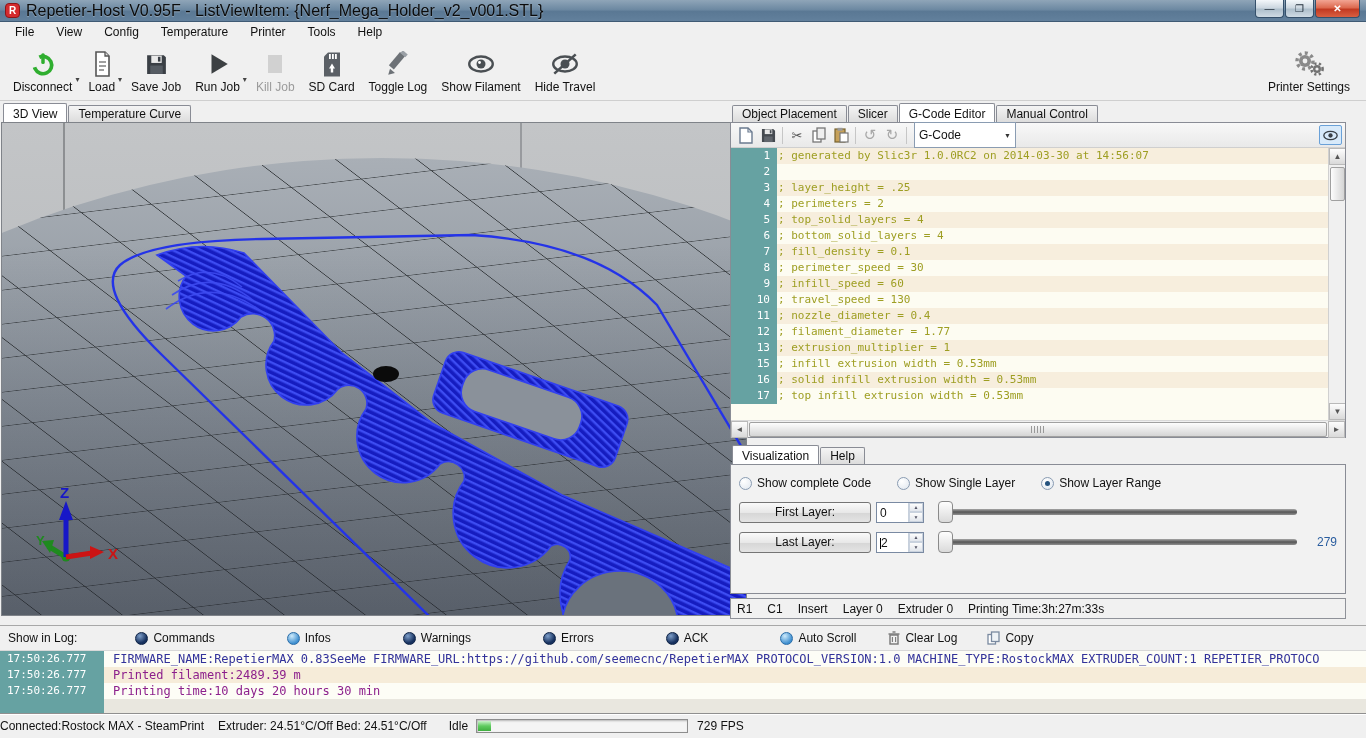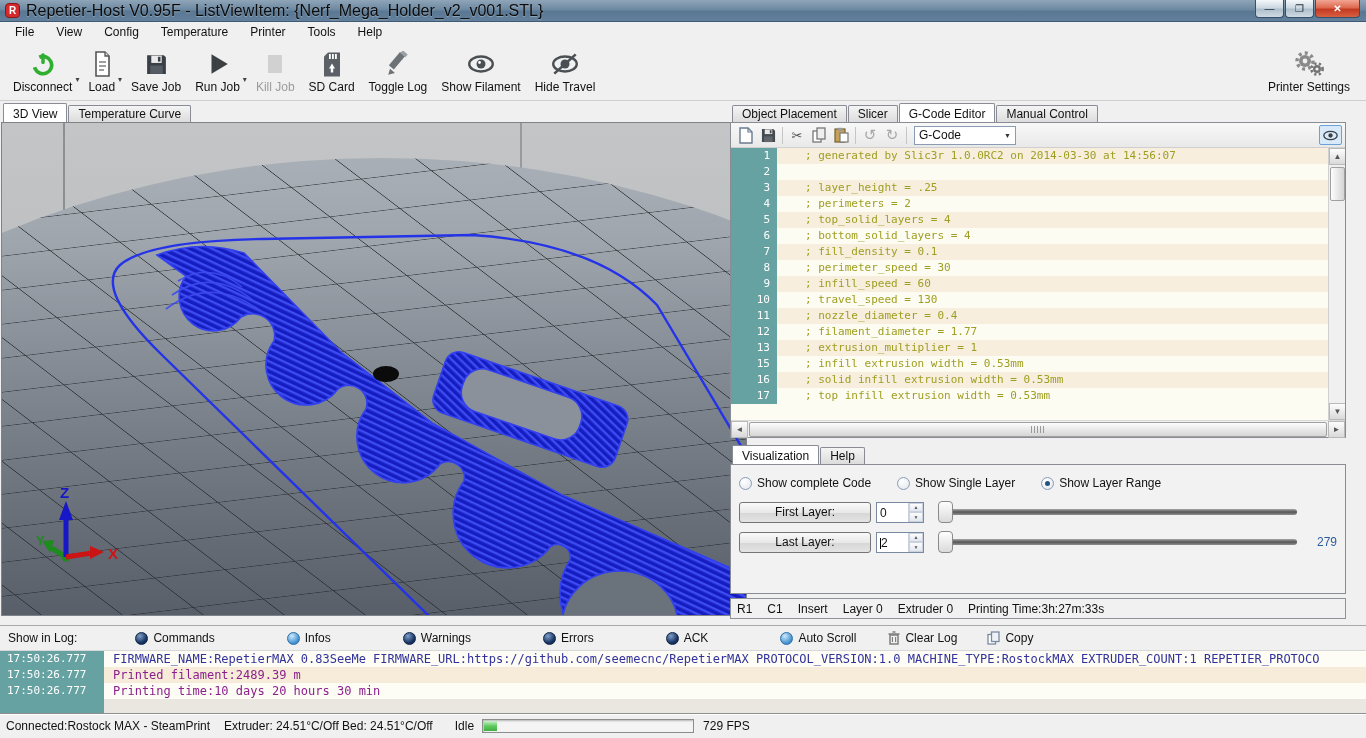--- a/index.html
+++ b/index.html
@@ -47,29 +47,29 @@
   #main { position:absolute; left:0; top:101px; width:1366px; height:524px; }
   #panel-left { position:absolute; left:1px; top:2px; width:747px; }
   #viewport { position:relative; width:746px; height:494px; border:1px solid #7f8389; background:#b9bbbd; overflow:hidden; }
   #panel-right { position:absolute; left:730px; top:2px; width:616px; }
   .box { border:1px solid #898c95; background:#fff; }
   
   #edit-toolbar { height:25px; background:linear-gradient(180deg,#f8f8f8,#e9e9e9); border-bottom:1px solid #cfcfcf;
     display:flex; align-items:center; padding:0 4px; position:relative; }
   .eico { width:22px; height:20px; display:flex; align-items:center; justify-content:center; font-size:13px; color:#555; }
   .esep { width:1px; height:17px; background:#c6c6c6; margin:0 3px; }
-  #gcode-combo { width:102px; height:19px; border:1px solid #8a9cb2; background:#fff; display:flex; align-items:center;
+  #gcode-combo { width:102px; height:26px; border:1px solid #8a9cb2; background:#fff; display:flex; align-items:center;
     padding:0 4px; margin-left:4px;text-align:center; }
   #gcode-combo .arrow { margin-left:auto; font-size:7px; color:#333; }
   #eye-toggle { position:absolute; right:3px; top:2px; width:23px; height:20px; border:1px solid #6aa1d8;
     background:#d8eafa; border-radius:2px; display:flex; align-items:center; justify-content:center; }
   #code-area { position:relative; height:272px; background:#fdfcf2; overflow:hidden; }
   .crow { display:flex; height:16px; line-height:16px; font-family:"DejaVu Sans Mono",monospace; font-size:11px; }
   .crow .ln { width:46px; background:#66a2a2; color:#fff; text-align:right; padding-right:7px; flex:0 0 46px; }
-  .crow .ct { flex:1; padding-left:28px; color:#9e9e22; white-space:pre; background:#fdfcf2; }
+  .crow .ct { flex:1; padding-left:1px; color:#9e9e22; white-space:pre; background:#fdfcf2; }
   .crow:nth-child(odd) .ct { background:#f7eedd; }
   #vscroll { position:absolute; right:0; top:0; width:17px; height:272px; background:#f0f0f0; border-left:1px solid #d0d0d0; }
   .sarrow { width:17px; height:17px; background:linear-gradient(180deg,#fdfdfd,#d9d9d9); border:1px solid #b9b9b9;
     font-size:8px; color:#555; display:flex; align-items:center; justify-content:center; }
   #vthumb { position:absolute; left:1px; top:19px; width:15px; height:34px; background:linear-gradient(90deg,#fdfdfd,#d5d5d5);
     border:1px solid #a0a0a0; border-radius:2px; }
   #vs-down { position:absolute; bottom:0; }
   #hscroll { height:17px; background:#f0f0f0; border-top:1px solid #d9d9d9; display:flex; align-items:center; }
   #hthumb { flex:1; height:15px; margin:0 1px; background:linear-gradient(180deg,#fdfdfd,#d5d5d5);
     border:1px solid #a0a0a0; border-radius:2px; display:flex; align-items:center; justify-content:center; }
@@ -115,21 +115,21 @@
   .lrow { display:flex; height:16px; line-height:16px; font-family:"DejaVu Sans Mono",monospace; font-size:12px; white-space:nowrap; }
   .lrow .time { flex:0 0 104px; background:#66a2a2; color:#fff; padding-left:7px; font-size:11px; }
   .lrow .msg { flex:1; padding-left:9px; overflow:hidden; background:#fdfdf6; }
   .lrow:nth-child(even) .msg { background:#f6ecd9; }
   .lrow .msg.navy { color:#32329a; }
   .lrow .msg.purple { color:#8c1f8c; }
   .lrow.filler { height:14px; }
   .lrow.filler .msg { background:#e9e7df; }
   
   #statusbar { position:absolute; left:0; top:713px; width:1366px; height:25px; background:#f0f0f0;
-    border-top:1px solid #8f8f8f; box-shadow:inset 0 1px 0 #fff; display:flex; align-items:center; padding-left:6px; }
+    border-top:1px solid #8f8f8f; box-shadow:inset 0 1px 0 #fff; display:flex; align-items:center; }
   #statusbar span { white-space:nowrap; }
   #sb-temps { margin-left:14px; }
   #sb-state { margin-left:22px; }
   #progress { width:212px; height:14px; border:1px solid #8d8d8d; background:#f4f4f4;
     box-shadow:inset 1px 1px 2px rgba(0,0,0,.25); margin-left:8px; position:relative; }
   #progress .fill { position:absolute; left:1px; top:1px; bottom:1px; width:13px;
     background:linear-gradient(180deg,#c9f2c9,#5fcb5f 50%,#3fae3f); }
   #sb-fps { margin-left:9px; }
 </style>
 </head>

